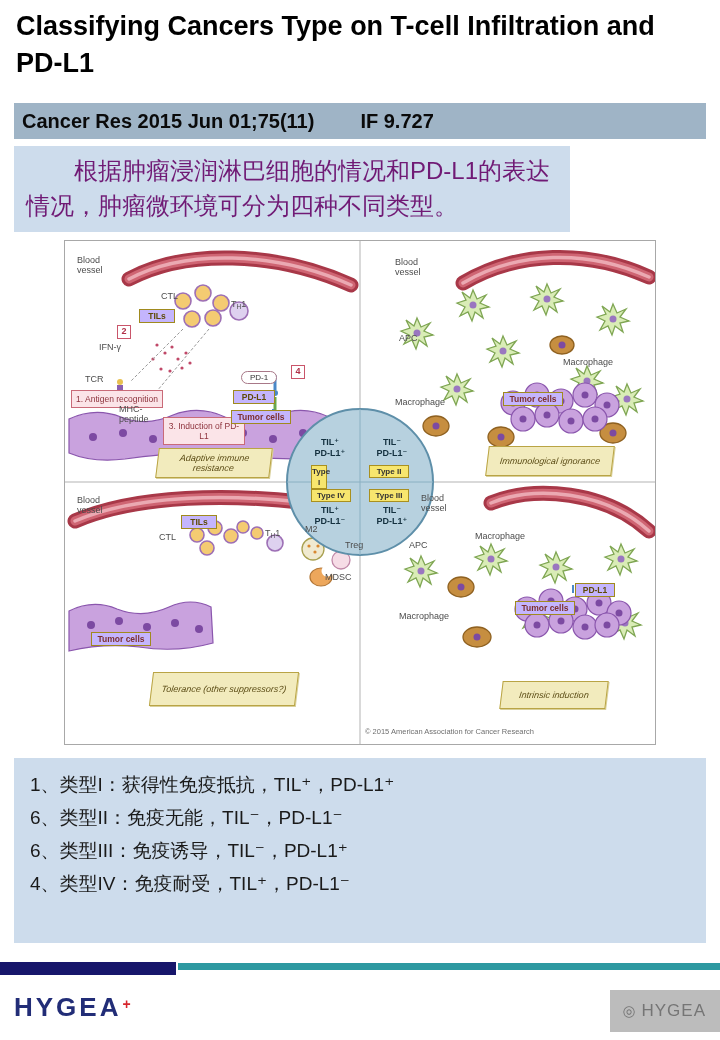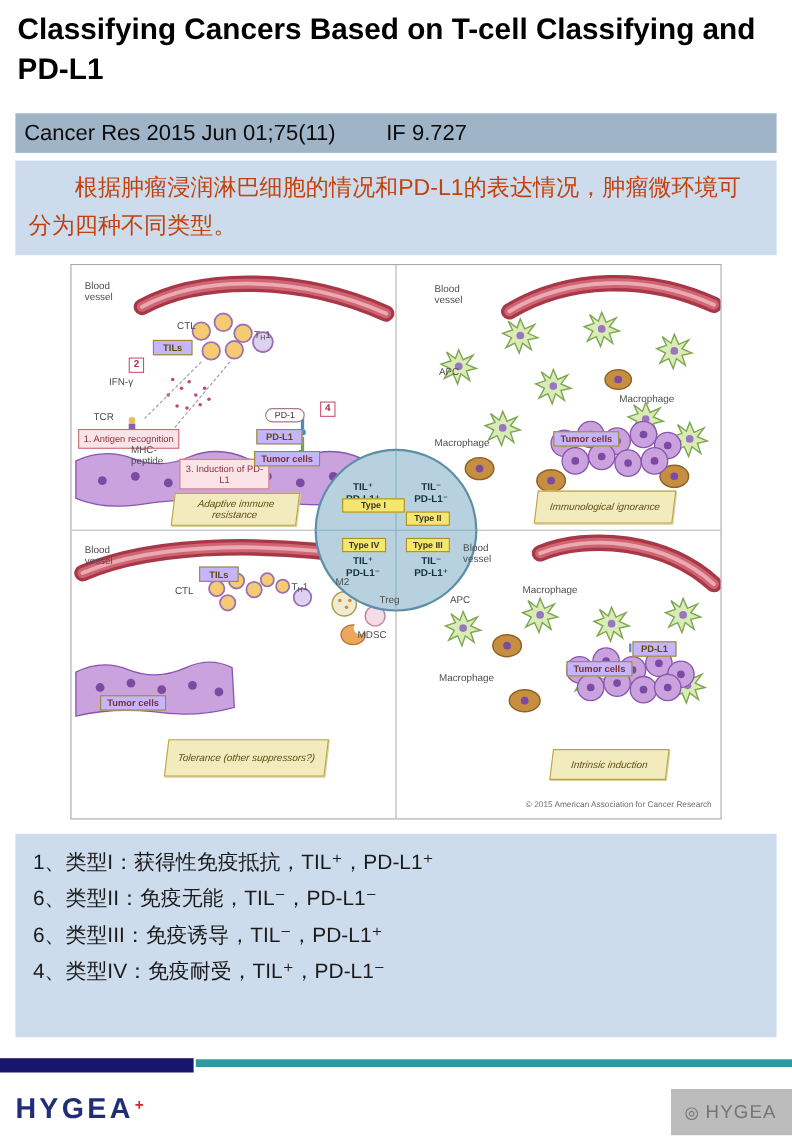--- a/index.html
+++ b/index.html
@@ -1,22 +1,22 @@
 <!DOCTYPE html>
 <html><head>
 <meta charset="utf-8">
 <style>
   *{margin:0;padding:0;box-sizing:border-box}
   html,body{width:720px;height:1040px}
   body{position:relative;overflow:hidden;background:#fff;font-family:"Liberation Sans","DejaVu Sans",sans-serif;color:#000}
   .abs{position:absolute}
   .title{left:16px;top:8px;width:684px;font-size:27px;font-weight:bold;line-height:37px;color:#000}
-  .jbar{left:14px;top:103px;width:692px;height:36px;background:#9fb4c6;display:flex;align-items:center;font-size:20px;font-weight:normal;color:#0a0a0a;padding-left:8px}
+  .jbar{left:14px;top:103px;width:692px;height:36px;background:#9fb4c6;display:flex;align-items:center;font-size:20px;font-weight:bold;color:#0a0a0a;padding-left:8px}
   .jbar .if{margin-left:46px}
-  .intro{left:14px;top:146px;width:692px;height:86px;background:#cddcec;font-size:21px;line-height:35px;color:#c2410c;padding:7px 12px 0 12px;text-indent:2em}
+  .intro{left:14px;top:146px;width:556px;height:86px;background:#cddcec;font-size:24px;line-height:35px;color:#701a75;padding:7px 12px 0 12px;text-indent:2em}
   .figure{left:64px;top:240px;width:592px;height:505px;background:#fff;border:1px solid #a8a8a8}
   .figsvg{position:absolute;left:0;top:0}
   .summary{left:14px;top:758px;width:692px;height:185px;background:#cddcec;padding:10px 0 0 16px}
   .summary .sline{font-size:19px;line-height:33px;color:#1a1a1a}
   .bar-navy{left:0;top:962px;width:176px;height:13px;background:#17166b}
   .bar-teal{left:178px;top:963px;width:542px;height:7px;background:#2e99a1}
   .logo{left:14px;top:992px;font-size:26px;font-weight:bold;color:#222d77;letter-spacing:3px}
   .logo .plus{color:#d6252c;font-size:14px;vertical-align:7px;letter-spacing:0;margin-left:1px;font-weight:bold}
   .wm{right:0;top:990px;height:42px;background:#bcbcbc;display:flex;align-items:center;gap:6px;padding:0 14px 0 12px;color:#757575}
   .wm .cam{font-size:15px}
@@ -24,28 +24,28 @@
   
   .fig-lbl{position:absolute;font-size:9px;line-height:10px;color:#4c4c4c}
   .ytag{position:absolute;background:#c4b5fd;border:1px solid #a08a1e;color:#5f4a08;font-size:8.5px;font-weight:bold;text-align:center;line-height:12px;padding:0 1px}
   .ttag{color:#7c3030}
   .pbox{position:absolute;background:#fbe4e8;border:1px solid #c96a78;color:#8d323c;font-size:8.5px;line-height:10px;text-align:center;padding:3px 2px}
   .badge{position:absolute;width:14px;height:14px;background:#fff;border:1.5px solid #c9556a;color:#b03048;font-size:9px;font-weight:bold;text-align:center;line-height:11px}
   .pill{position:absolute;background:#fff;border:1px solid #a87888;border-radius:7px;font-size:8px;color:#333;text-align:center;line-height:11px}
   .banner{position:absolute;background:#f2ebbd;border:1px solid #b9a445;color:#5c4d16;font-style:italic;font-size:9px;line-height:10.5px;display:flex;align-items:center;justify-content:center;text-align:center;transform:skewX(-7deg);box-shadow:1px 1px 0 #d8cf9a}
   .ctext{position:absolute;font-size:9px;font-weight:bold;color:#14313f;text-align:center;line-height:10.5px}
   .chip{position:absolute;background:#f7e66e;border:1px solid #a9901f;color:#333;font-size:8px;font-weight:bold;text-align:center;line-height:11px}
-  .credit{position:absolute;font-size:7.5px;color:#6f6f6f;text-align:right}
+  .credit{position:absolute;font-size:7.5px;color:#6f6f6f;}
   .sub{font-size:6.5px;vertical-align:-2px}
   .stars use{fill:#d9ecb6;stroke:#7fa653;stroke-width:1.3}
 </style>
 </head>
 <body>
 
-<div class="abs title">Classifying Cancers Based on T-cell Classifying and PD-L1</div>
+<div class="abs title">Classifying Cancers Type on T-cell Infiltration and PD-L1</div>
 
 <div class="abs jbar">
   <span>Cancer Res 2015 Jun 01;75(11)</span>
   <span class="if">IF 9.727</span>
 </div>
 
 <div class="abs intro">根据肿瘤浸润淋巴细胞的情况和PD-L1的表达情况，肿瘤微环境可分为四种不同类型。</div>
 
 <div class="abs figure">
   <svg class="figsvg" width="590" height="503" viewBox="0 0 590 503">
@@ -325,21 +325,21 @@
   <div class="fig-lbl" style="left:410px;top:290px;width:62px">Macrophage</div>
   <div class="fig-lbl" style="left:334px;top:370px;width:62px">Macrophage</div>
   <div class="ytag" style="left:510px;top:342px;width:40px">PD-L1</div>
   <div class="ytag ttag" style="left:450px;top:360px;width:60px">Tumor cells</div>
   <div class="banner" style="left:436px;top:440px;width:106px;height:28px">Intrinsic induction</div>
 
   <div class="ctext" style="left:238px;top:196px;width:54px">
     <div>TIL⁺</div>
       <div>PD-L1⁺</div>
   </div>
-  <div class="chip" style="left:246px;top:212px;width:57px">Type I</div>
+  <div class="chip" style="left:246px;top:224px;width:16px">Type I</div>
   <div class="ctext" style="left:300px;top:196px;width:54px">
     <div>TIL⁻</div>
       <div>PD-L1⁻</div>
   </div>
   <div class="chip" style="left:304px;top:224px;width:40px">Type II</div>
   <div class="chip" style="left:246px;top:248px;width:40px">Type IV</div>
   <div class="ctext" style="left:238px;top:264px;width:54px">
     <div>TIL⁺</div>
       <div>PD-L1⁻</div>
   </div>

